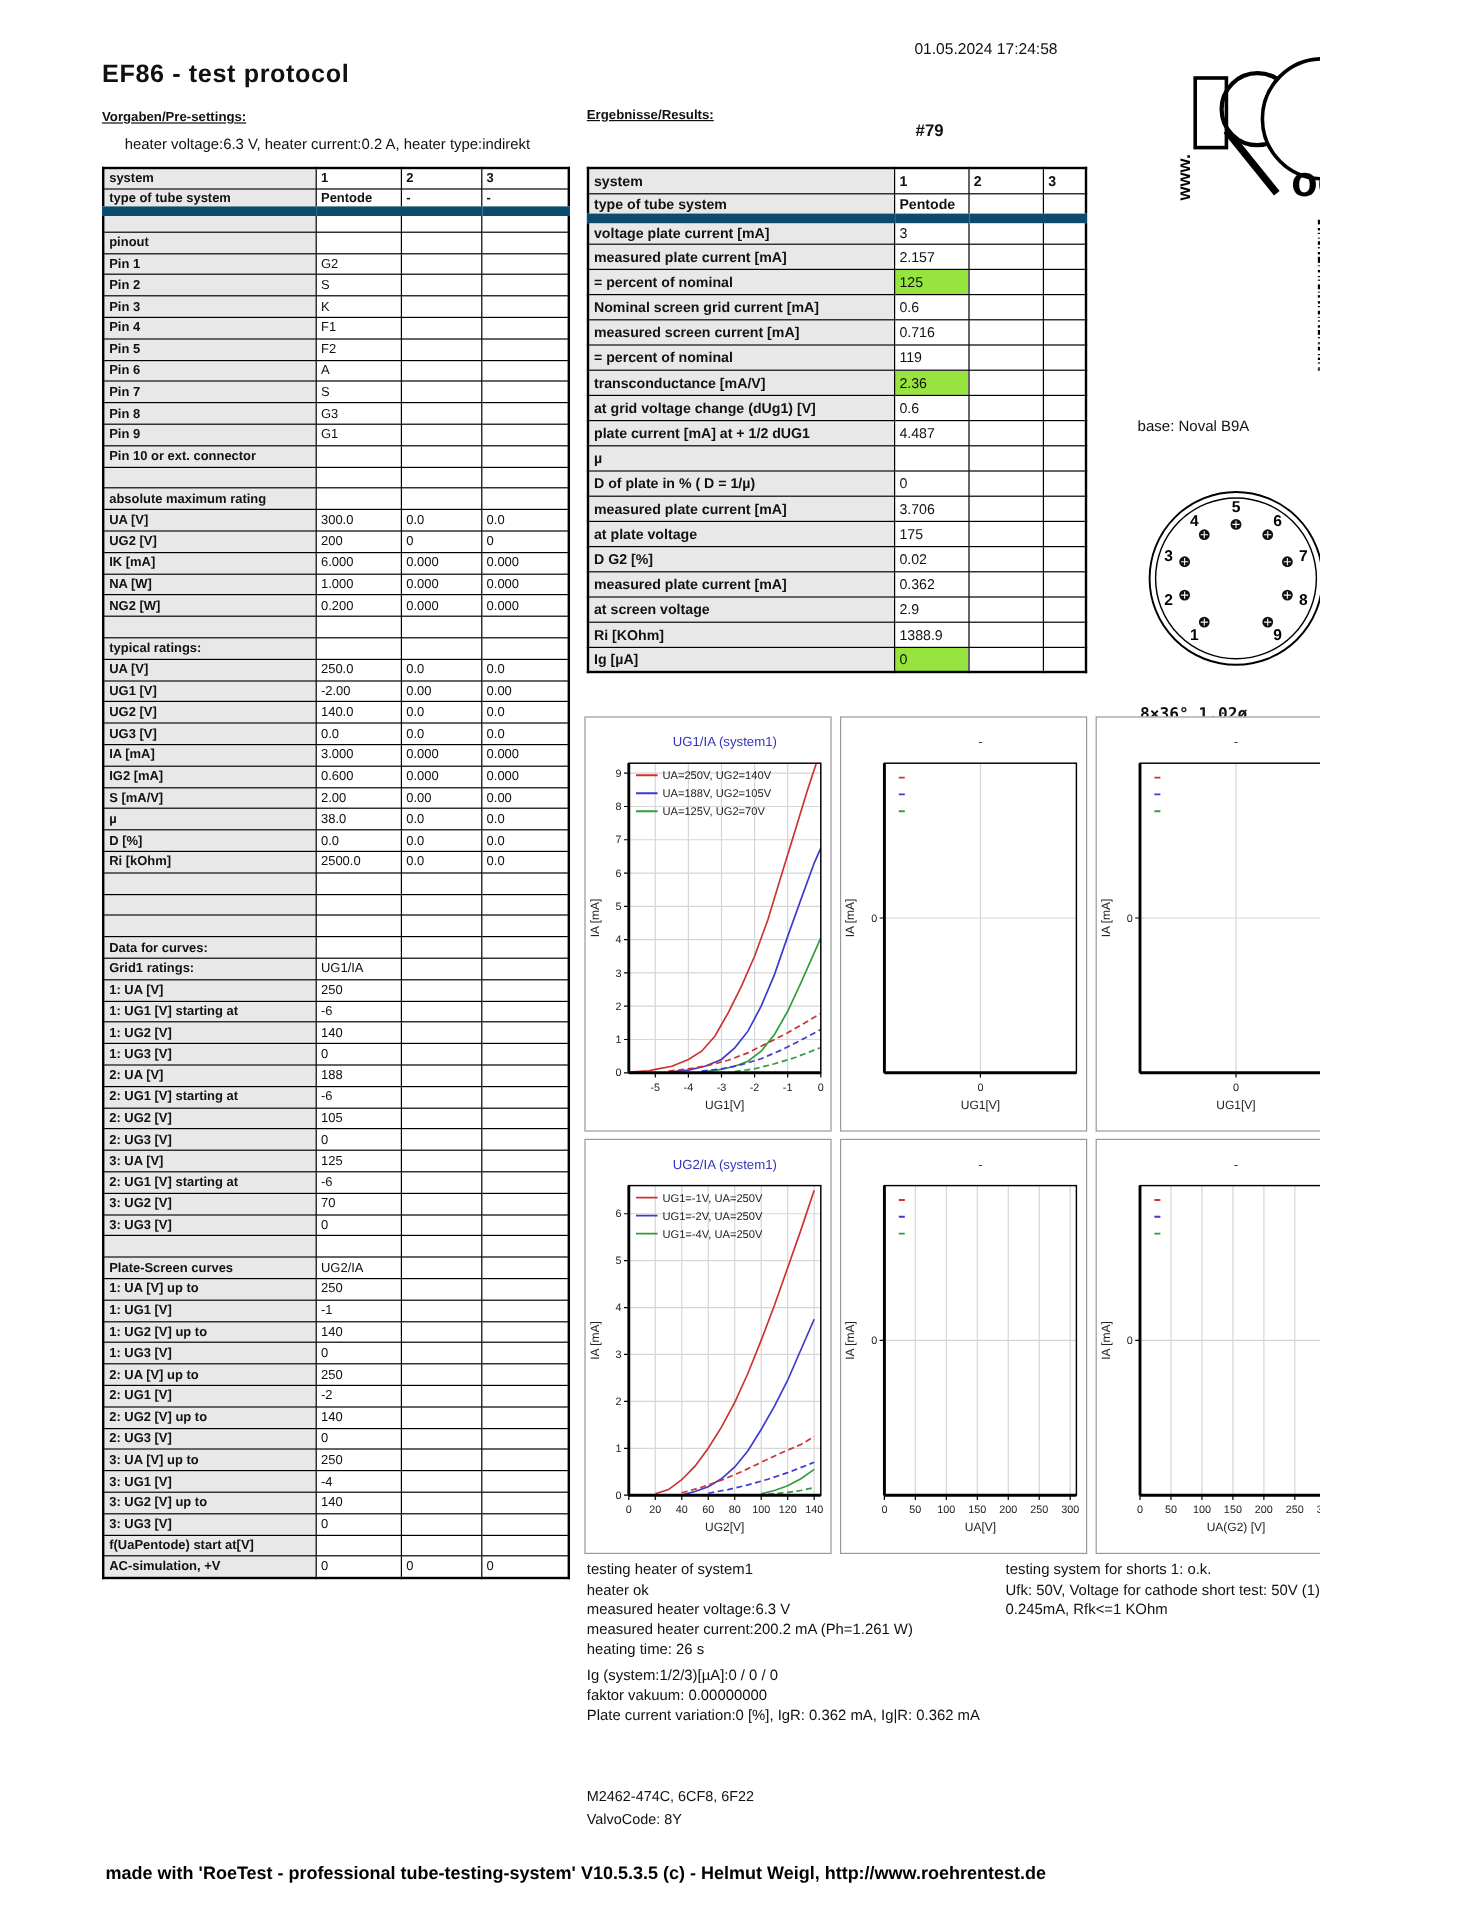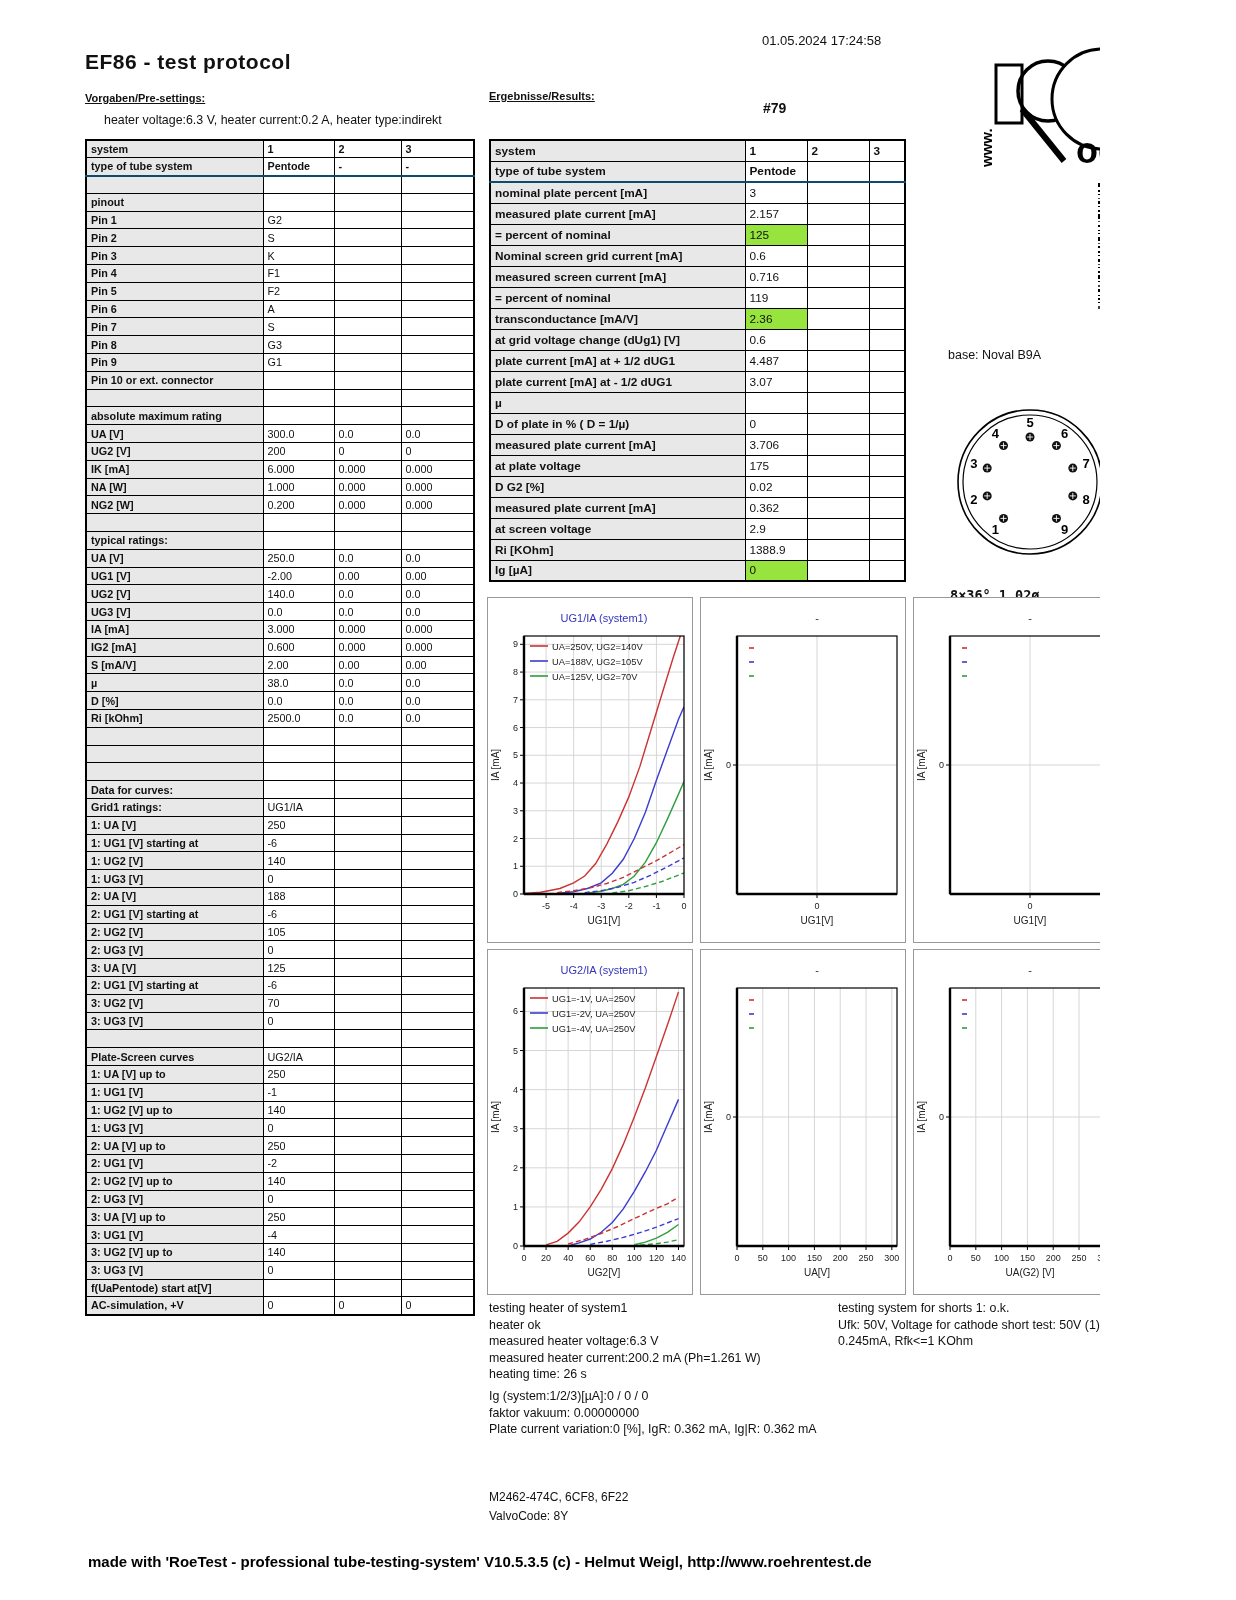--- a/index.html
+++ b/index.html
@@ -9,21 +9,21 @@
   .title{font-size:21px;font-weight:bold;letter-spacing:.5px;}
   .heading{font-size:11px;font-weight:bold;text-decoration:underline;}
   .plain{font-size:12.4px;}
   .serial{font-size:14px;font-weight:bold;}
   .datetime{font-size:13px;}
   table.proto{border-collapse:collapse;table-layout:fixed;border:2px solid #000;}
   table.proto td{border:1px solid #000;overflow:hidden;white-space:nowrap;
       padding:0 4px;vertical-align:middle;}
   table.proto td.lab{background:#e8e8e8;font-weight:bold;}
   table.proto tr.hdr td{font-weight:bold;}
-  table.proto tr.thick td{border-bottom:2px solid #0c4a6e;}
+  table.proto tr.thick td{border-bottom:8px solid #0c4a6e;}
   #presets-table{width:388px;font-size:10.8px;}
   #presets-table tr{height:17.8px;}
   #results-table{width:415px;font-size:11.8px;}
   #results-table tr{height:21px;}
   .hlgreen{background:#97e43e;}
   #charts{position:absolute;left:487px;top:597px;width:632px;
       display:grid;grid-template-columns:206px 206px 206px;grid-auto-rows:346px;
       column-gap:7px;row-gap:6px;}
   .chart-panel{border:1px solid #999;background:#fff;}
   .noteblock{font-size:12.4px;line-height:16.6px;}
@@ -519,21 +519,21 @@
           <td class="val">2</td>
           <td class="val">3</td>
         </tr>
         <tr class="hdr thick">
           <td class="lab">type of tube system</td>
           <td class="val">Pentode</td>
           <td class="val"></td>
           <td class="val"></td>
         </tr>
         <tr>
-          <td class="lab">nominal plate percent [mA]</td>
+          <td class="lab">voltage plate current [mA]</td>
           <td class="val">3</td>
           <td class="val"></td>
           <td class="val"></td>
         </tr>
         <tr>
           <td class="lab">measured plate current [mA]</td>
           <td class="val">2.157</td>
           <td class="val"></td>
           <td class="val"></td>
         </tr>
@@ -569,26 +569,20 @@
         </tr>
         <tr>
           <td class="lab">at grid voltage change (dUg1) [V]</td>
           <td class="val">0.6</td>
           <td class="val"></td>
           <td class="val"></td>
         </tr>
         <tr>
           <td class="lab">plate current [mA] at + 1/2 dUG1</td>
           <td class="val">4.487</td>
-          <td class="val"></td>
-          <td class="val"></td>
-        </tr>
-        <tr>
-          <td class="lab">plate current [mA] at - 1/2 dUG1</td>
-          <td class="val">3.07</td>
           <td class="val"></td>
           <td class="val"></td>
         </tr>
         <tr>
           <td class="lab">µ</td>
           <td class="val"></td>
           <td class="val"></td>
           <td class="val"></td>
         </tr>
         <tr>

